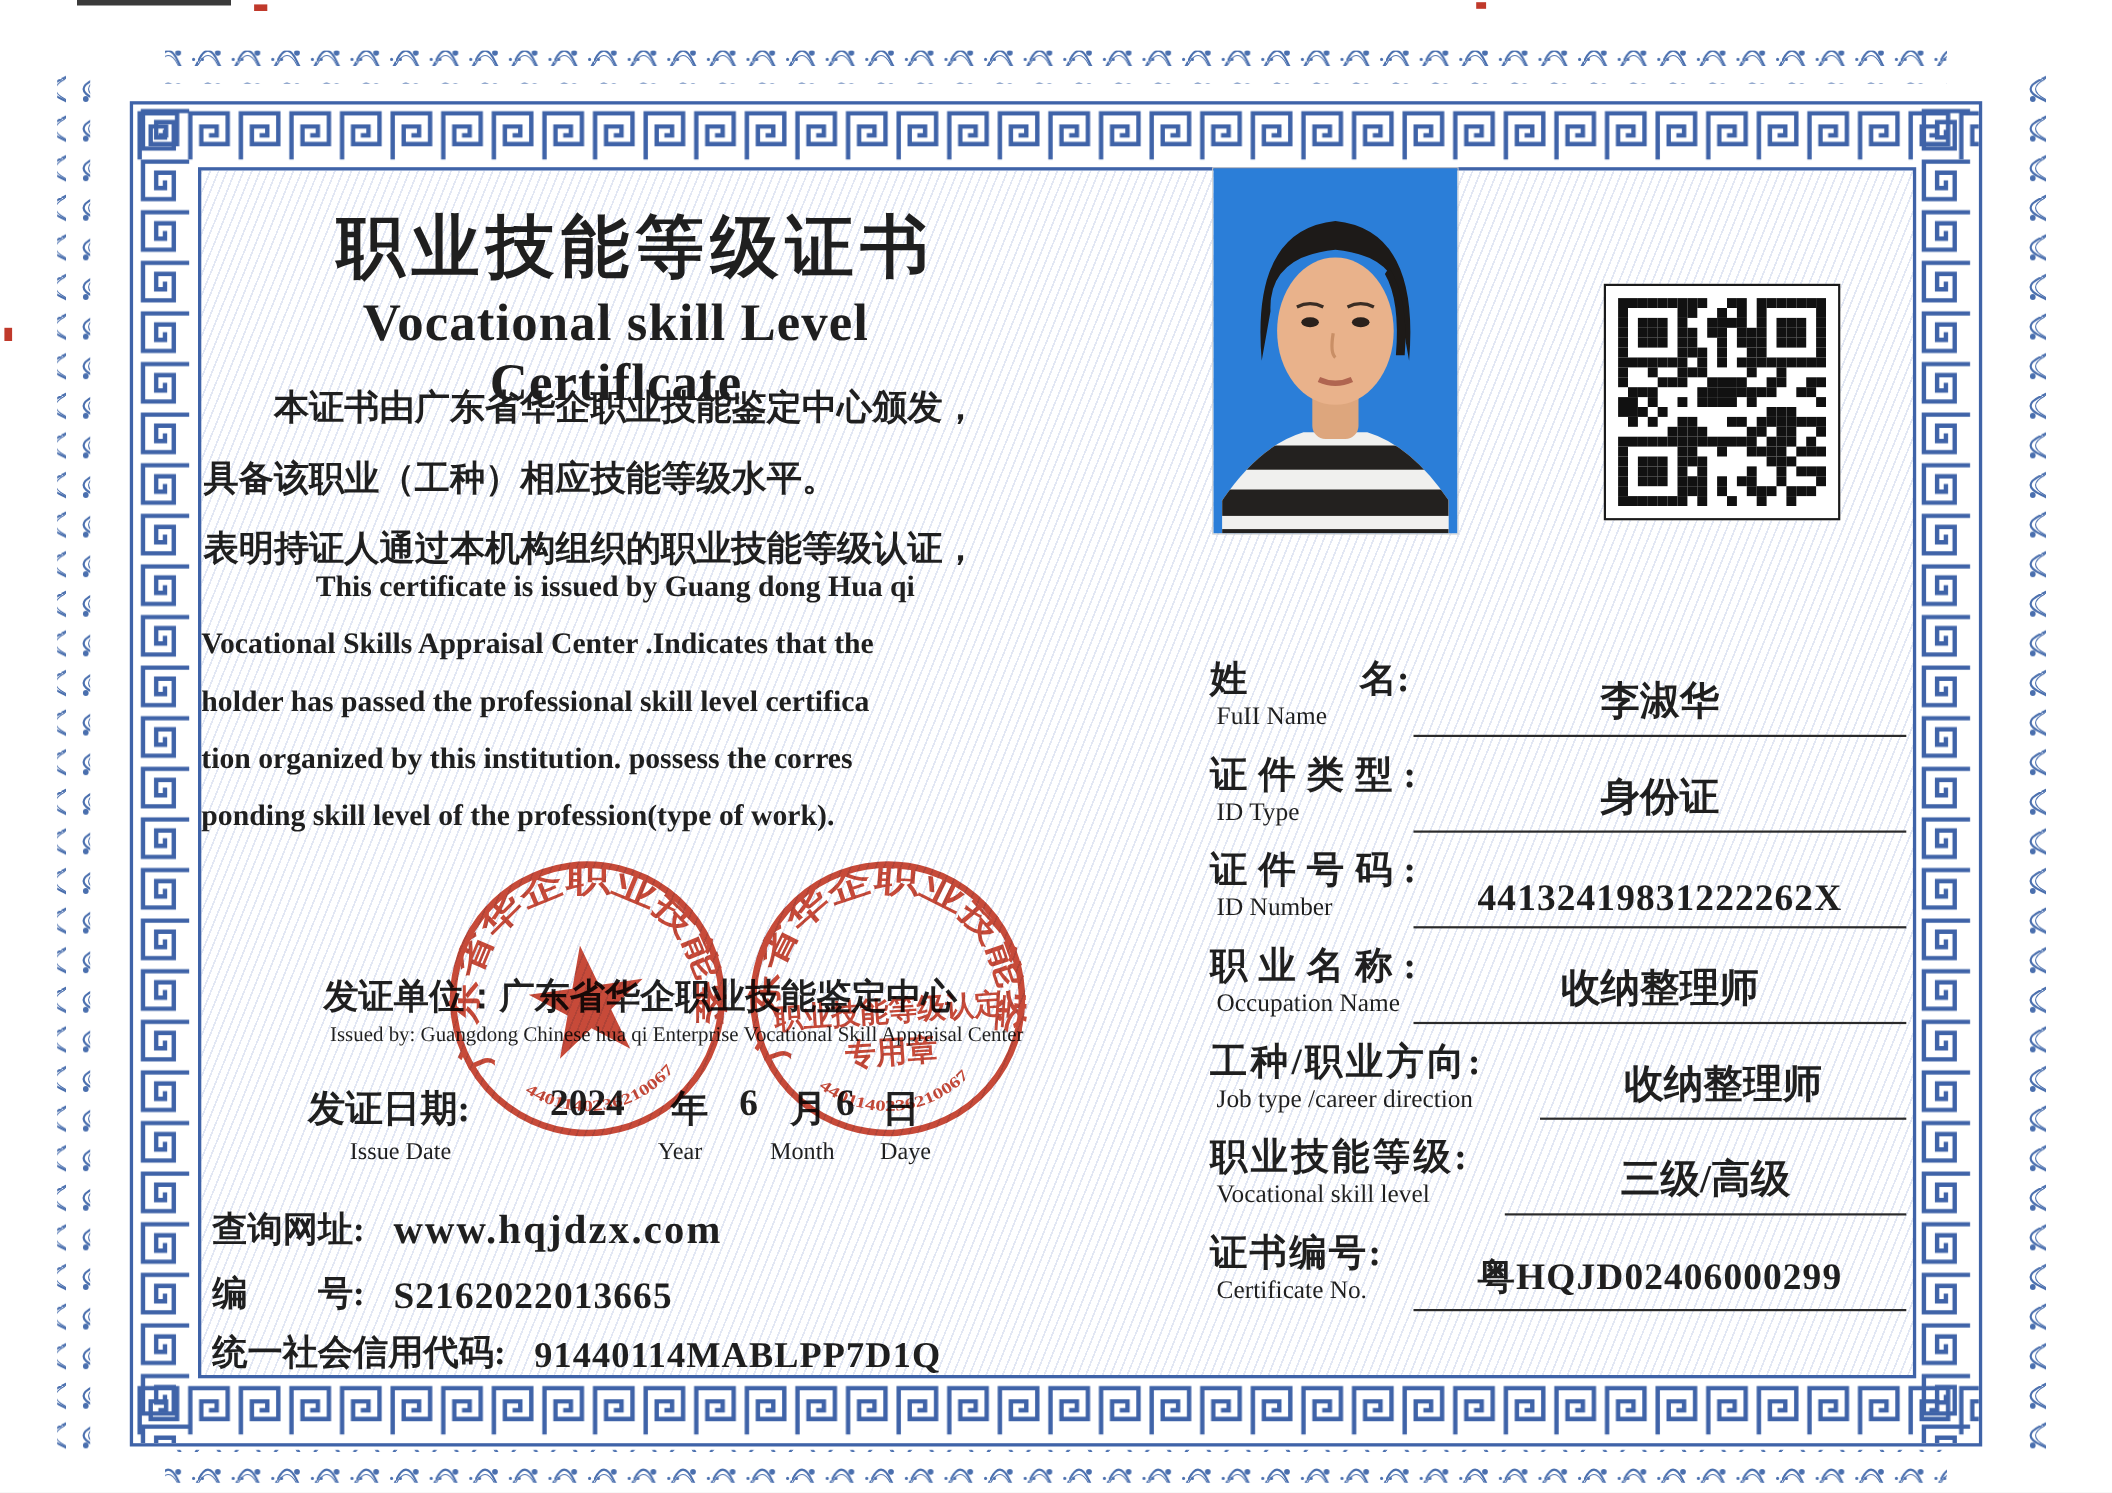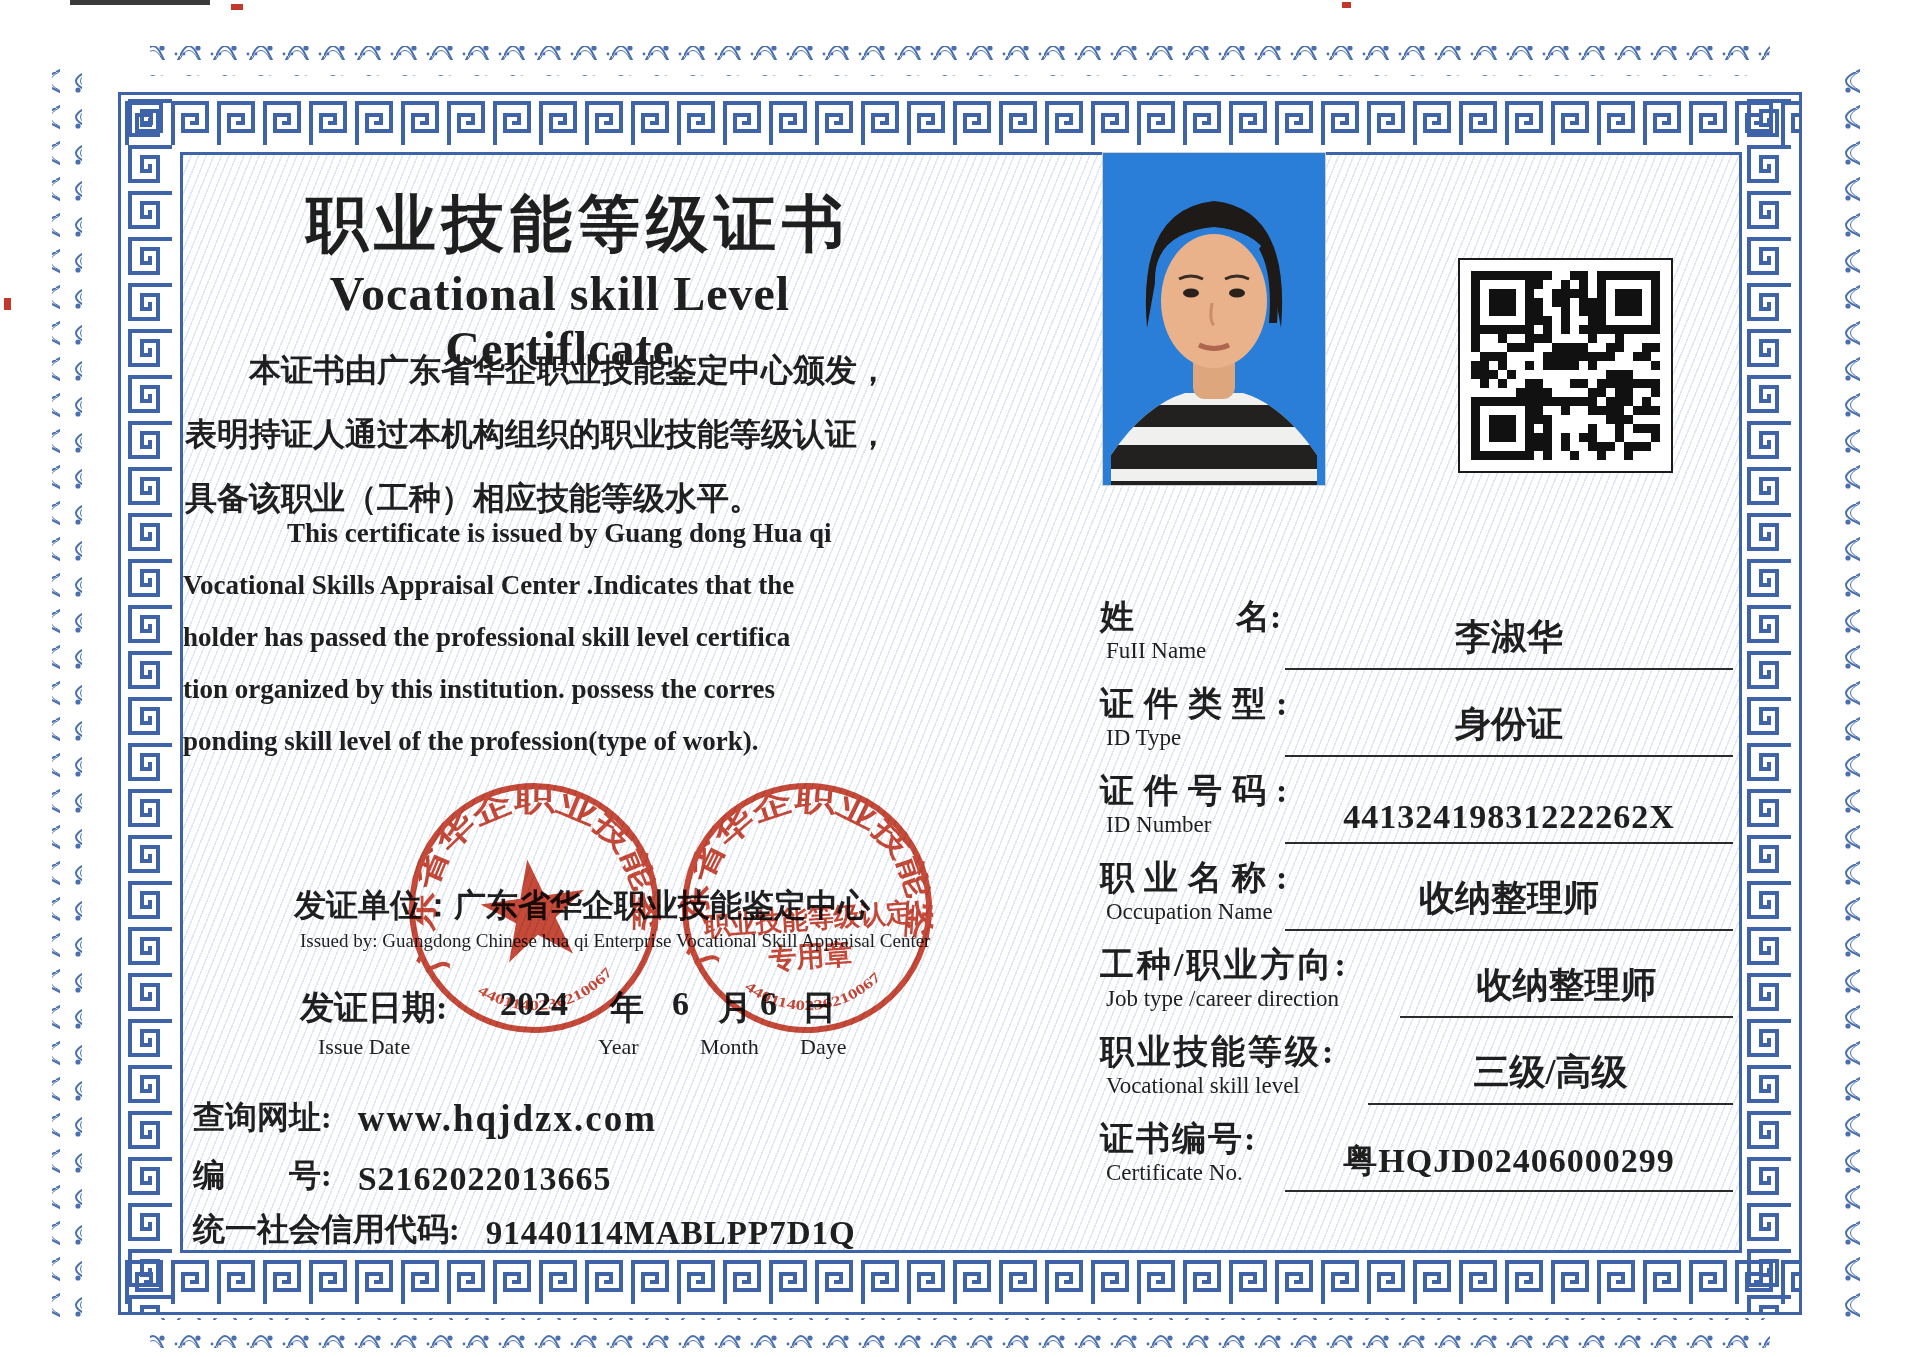--- a/index.html
+++ b/index.html
@@ -32,21 +32,21 @@
   .zh-par{position:absolute;left:185px;top:338px;width:668px;font-size:32px;font-weight:600;}
   .zh-par .ln{height:64px;line-height:64px;white-space:nowrap;}
   .zh-par .ln.indent{text-indent:64px;}
   .en-par{position:absolute;left:183px;top:507px;width:668px;font-size:27px;font-weight:bold;}
   .en-par .ln{height:52px;line-height:52px;white-space:nowrap;}
   .en-par .ln.indent{text-indent:104px;}
   .issuer-zh{position:absolute;left:294px;top:884px;font-size:32px;font-weight:bold;white-space:nowrap;}
   .issuer-en{position:absolute;left:300px;top:930px;font-size:19px;white-space:nowrap;}
   .date-row{position:absolute;left:0;top:985px;width:100%;height:48px;font-size:34px;font-weight:bold;}
   .date-row span{position:absolute;white-space:nowrap;}
-  .d-label{left:300px;}
+  .d-label{left:280px;}
   .d-year{left:500px;}
   .d-yu{left:610px;}
   .d-month{left:672px;}
   .d-mu{left:718px;}
   .d-day{left:760px;}
   .d-du{left:802px;}
   .date-sub{position:absolute;left:0;top:1034px;width:100%;height:30px;font-size:22px;}
   .date-sub span{position:absolute;white-space:nowrap;}
   .s-issue{left:318px;}
   .s-year{left:598px;}
@@ -157,22 +157,22 @@
   <div class="scan-bar"></div>
   <div class="tick tick-a"></div>
   <div class="tick tick-b"></div>
   <div class="tick tick-c"></div>
 
   <div class="title-zh">职业技能等级证书</div>
   <div class="title-en">Vocational skill Level  Certiflcate</div>
 
   <div class="zh-par">
     <div class="ln indent">本证书由广东省华企职业技能鉴定中心颁发，</div>
+    <div class="ln">具备该职业（工种）相应技能等级水平。</div>
     <div class="ln">表明持证人通过本机构组织的职业技能等级认证，</div>
-    <div class="ln">具备该职业（工种）相应技能等级水平。</div>
   </div>
 
   <div class="en-par">
     <div class="ln indent">This certificate is issued by Guang dong Hua qi</div>
     <div class="ln">Vocational Skills Appraisal Center .Indicates that the</div>
     <div class="ln">holder has passed the professional skill level certifica</div>
     <div class="ln">tion organized by this institution. possess the corres</div>
     <div class="ln">ponding  skill level of the profession(type of  work).</div>
   </div>
 

